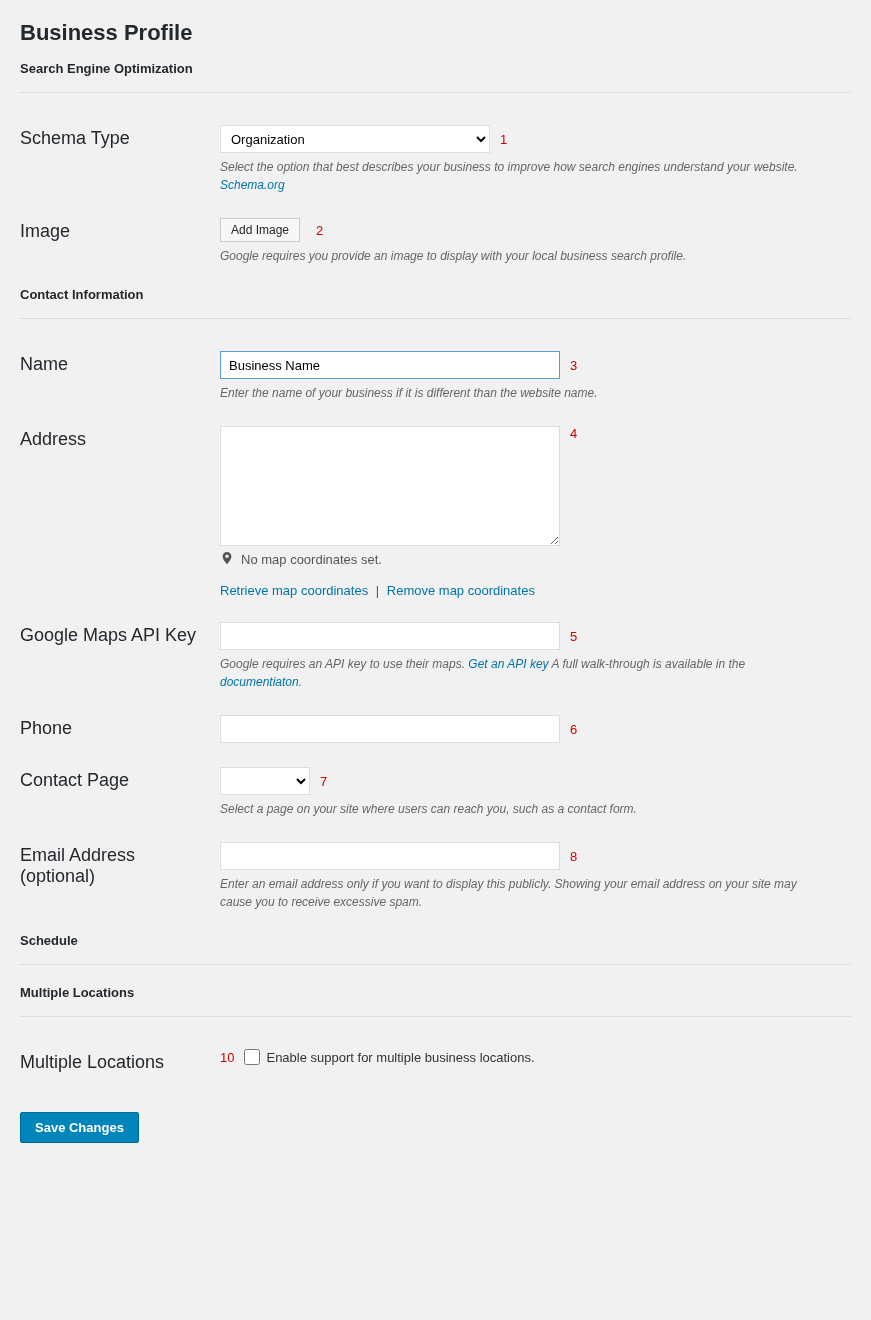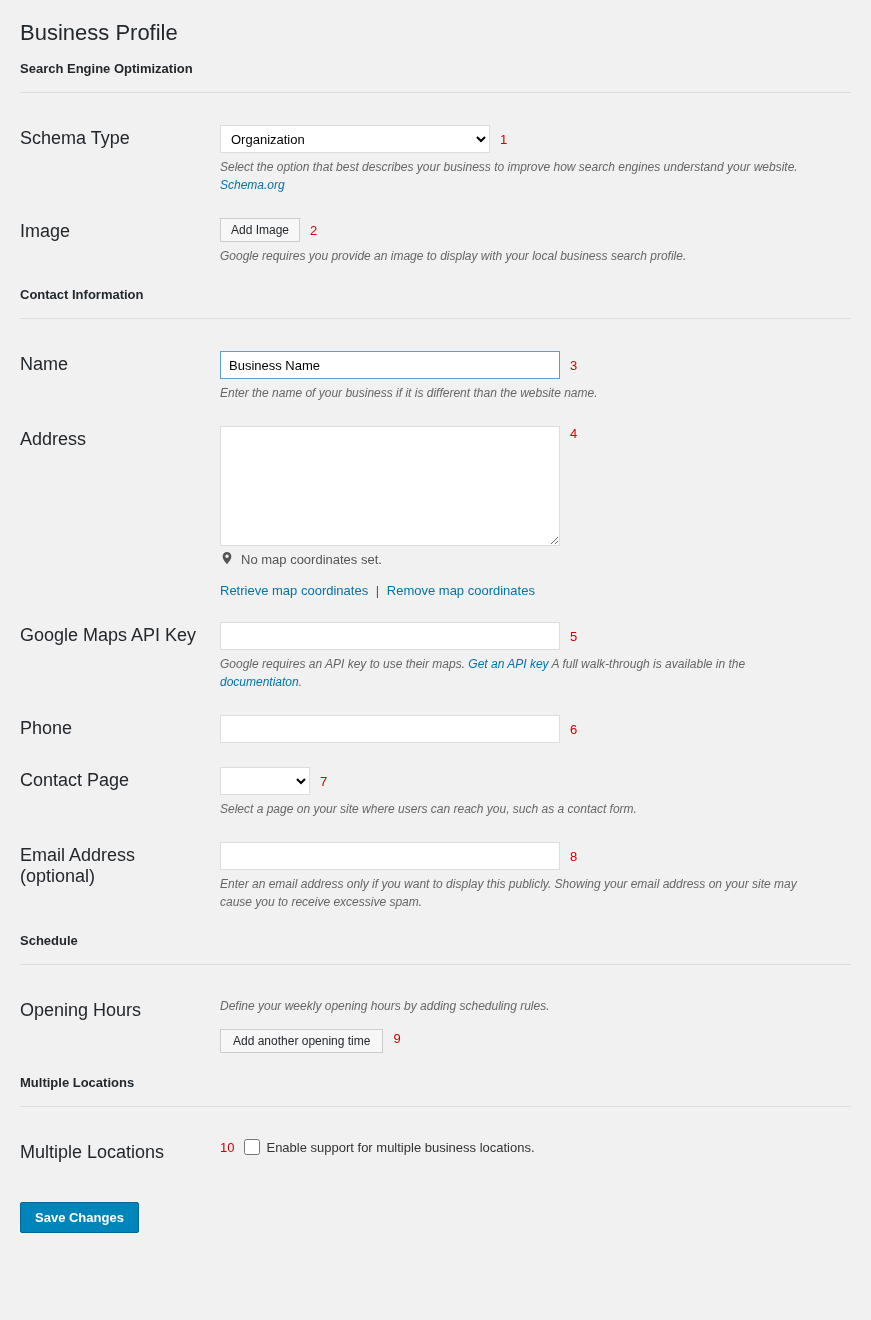--- a/index.html
+++ b/index.html
@@ -6,21 +6,21 @@
     body {
       font-family: -apple-system, BlinkMacSystemFont, "Segoe UI", Arial, sans-serif;
       font-size: 13px;
       background: #f1f1f1;
       color: #333;
       padding: 20px;
       max-width: 871px;
     }
     .page-title {
       font-size: 22px;
-      font-weight: 400;
+      font-weight: 700;
       color: #23282d;
       margin-bottom: 15px;
     }
     .section-title {
       font-size: 13px;
       font-weight: 600;
       color: #23282d;
       margin-bottom: 16px;
       margin-top: 4px;
     }
@@ -192,21 +192,21 @@
           <a href="#">Schema.org</a>
         </div>
       </td>
     </tr>
 
     <tr>
       <th>
         <label>Image</label>
       </th>
       <td>
-        <div style="display:flex;align-items:center;gap:6px;">
+        <div style="display:flex;align-items:center;gap:12px;">
           <button class="add-image-btn">Add Image</button>
           <span class="number-badge">2</span>
         </div>
         <div class="field-description">Google requires you provide an image to display with your local business search profile.</div>
       </td>
     </tr>
   </tbody>
     </table>
 </div>
 
@@ -312,36 +312,20 @@
       </td>
     </tr>
   </tbody>
     </table>
 </div>
 
 <div class="section-block">
   <h2 class="section-title">Schedule</h2>
   <hr class="divider-line">
 
-  <table class="form-table">
-    <tbody>
-        <tr>
-      <th>
-        <label>Opening Hours</label>
-      </th>
-      <td>
-        <div class="field-description" style="margin-bottom:8px;margin-top:0;">Define your weekly opening hours by adding scheduling rules.</div>
-        <div style="display:flex;align-items:center;gap:6px;">
-          <button class="add-opening-btn">Add another opening time</button>
-          <span class="number-badge">9</span>
-        </div>
-      </td>
-    </tr>
-  </tbody>
-    </table>
 </div>
 
 <div class="section-block">
   <h2 class="section-title">Multiple Locations</h2>
   <hr class="divider-line">
 
   <table class="form-table">
     <tbody>
         <tr>
       <th>

